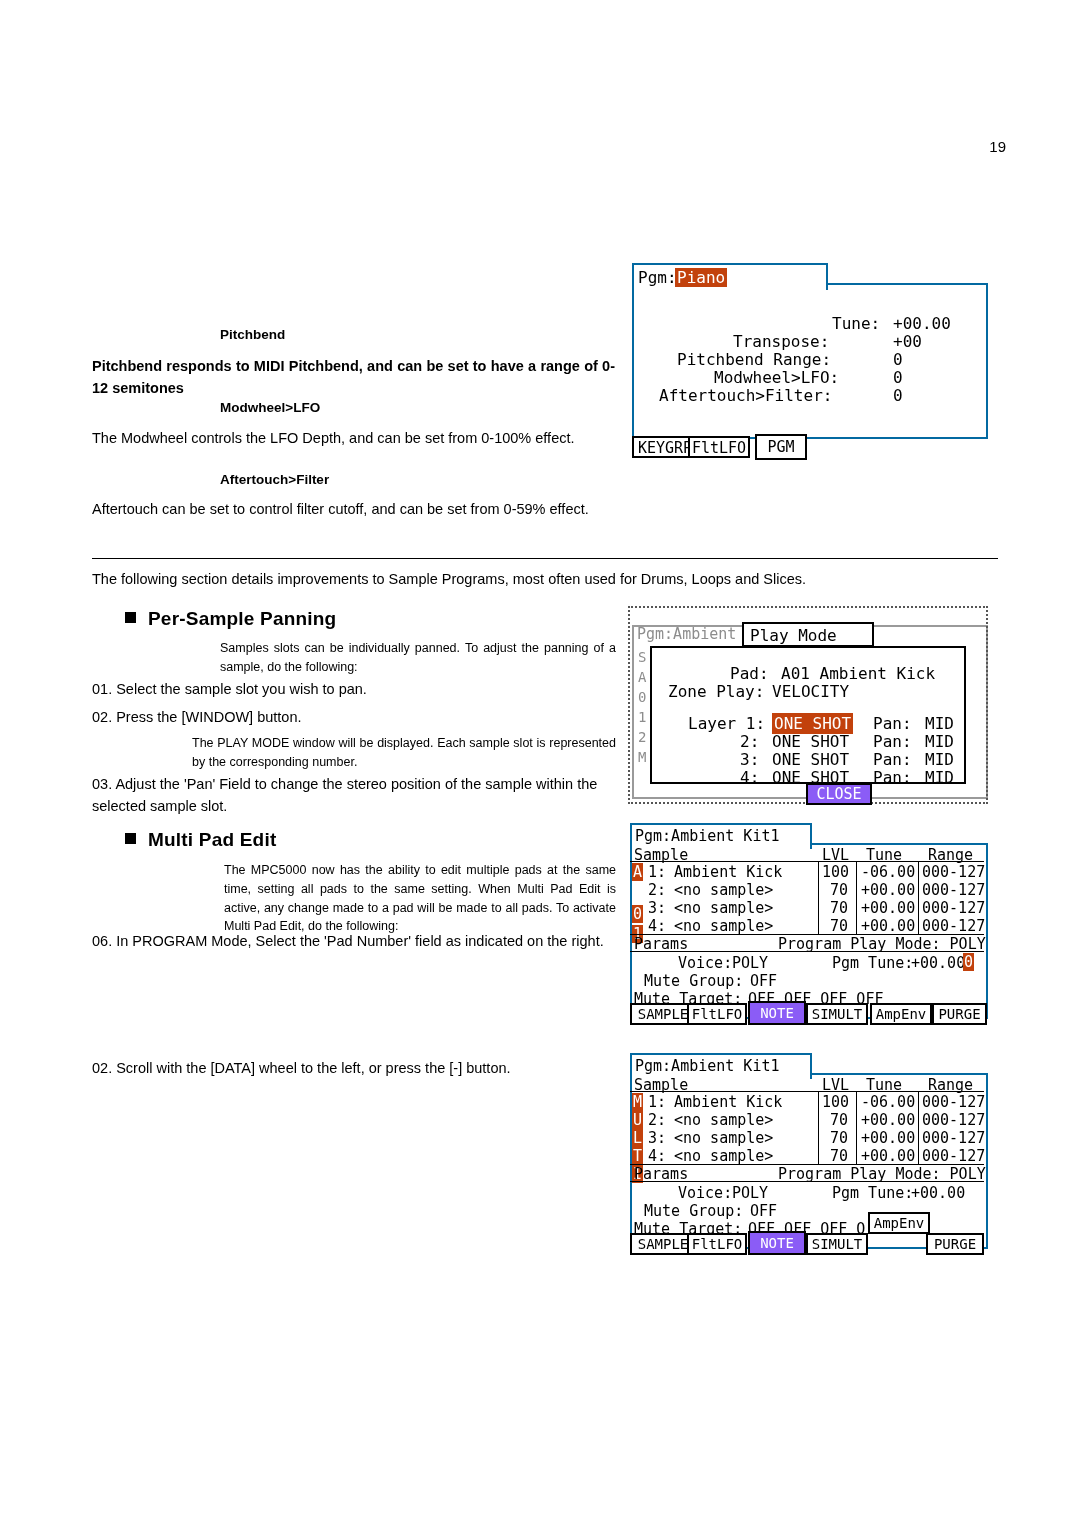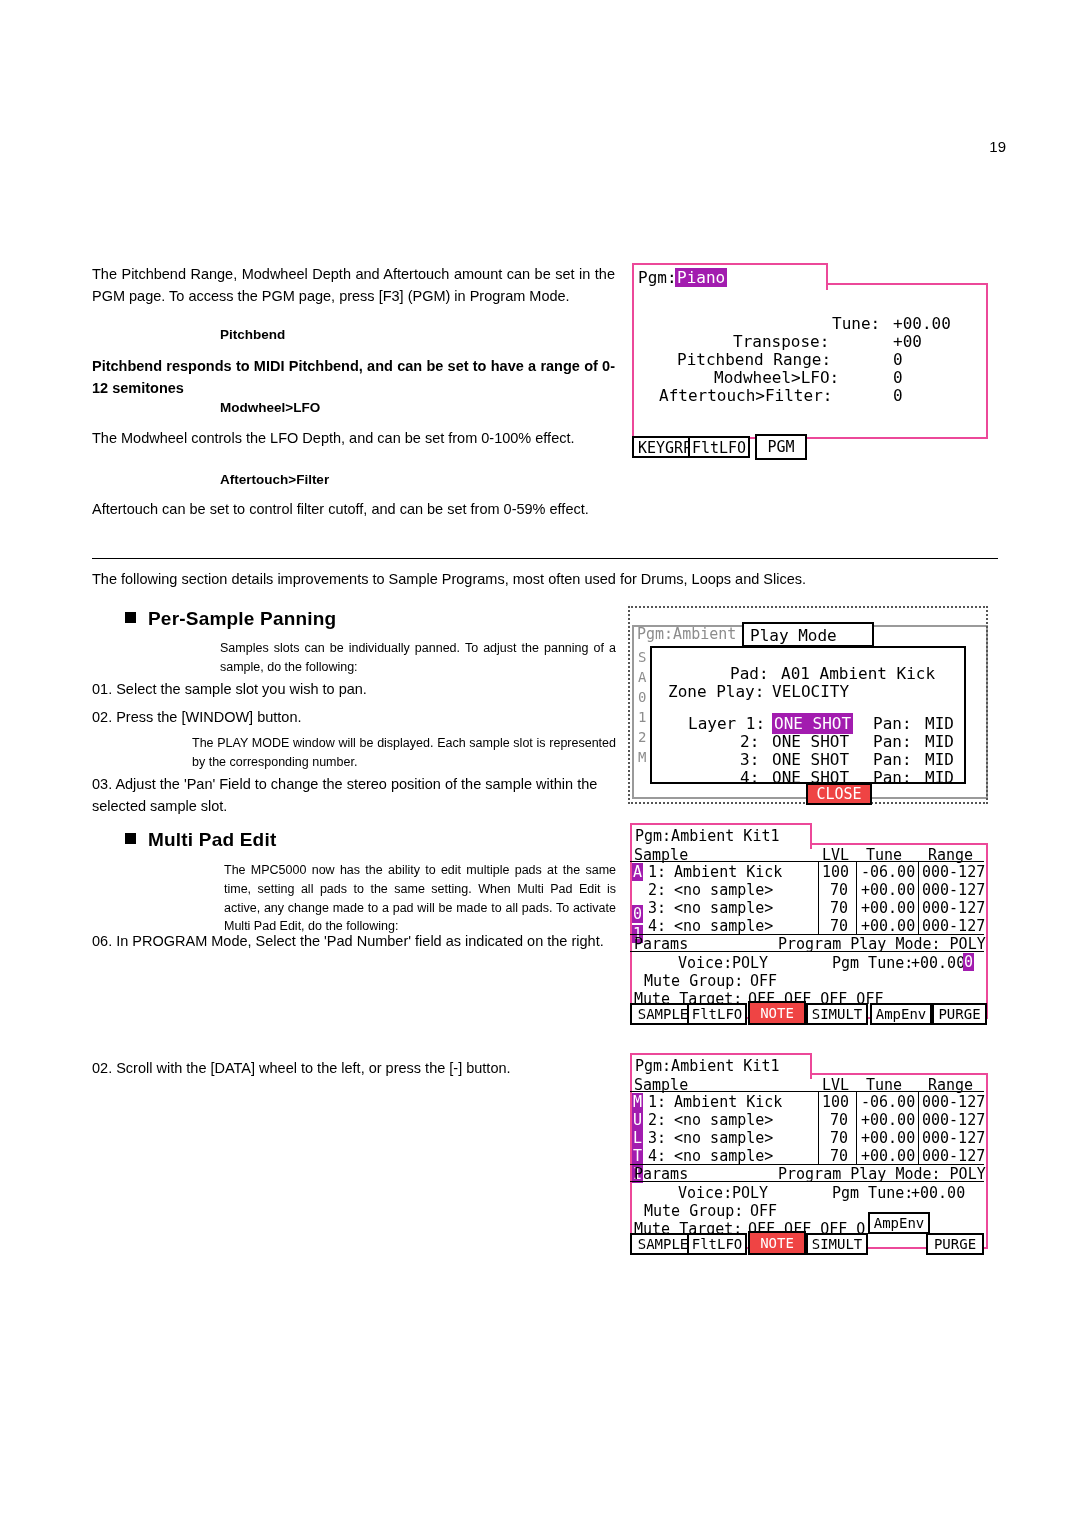--- a/index.html
+++ b/index.html
@@ -90,45 +90,45 @@
     left: 92px;
     width: 906px;
     height: 1px;
     background: #000;
   }
 
   
   .lcd {
     position: absolute;
     background: #fff;
-    border: 2px solid #ec4899;
+    border: 2px solid #0369a1;
     font-family: "DejaVu Sans Mono", monospace;
     color: #000;
     overflow: hidden;
   }
   .lcd-txt {
     position: absolute;
     white-space: pre;
     font-family: "DejaVu Sans Mono", monospace;
     letter-spacing: 0px;
   }
   .inv {
-    background: #a21caf;
+    background: #c2410c;
     color: #fff;
   }
   .btn-box {
     position: absolute;
     border: 2px solid #000;
     background: #fff;
     font-family: "DejaVu Sans Mono", monospace;
     text-align: center;
     box-sizing: border-box;
   }
   .btn-box.dark {
-    background: #ef4444;
+    background: #8b5cf6;
     color: #fff;
   }
   .dots {
     position: absolute;
     border: 2px dotted #555;
     box-sizing: border-box;
   }
   .lcd-inner {
     position: absolute;
     border: 2px solid #000;
@@ -150,21 +150,20 @@
   }
 </style>
 </head>
 <body>
 
 <div class="page">
 
   <div class="page-number">19</div>
 
 
-  <div class="para" style="left:92px; top:263px; width:523px;">The Pitchbend Range, Modwheel Depth and Aftertouch amount can be set in the PGM page.    To access the PGM page, press [F3] (PGM) in Program Mode.</div>
 
   <div class="sub-bold" style="left:220px; top:327px;">Pitchbend</div>
   <div class="para" style="left:92px; top:355px; width:523px;font-weight:bold;">Pitchbend responds to MIDI Pitchbend, and can be set to have a range of 0-12 semitones</div>
 
   <div class="sub-bold" style="left:220px; top:400px;">Modwheel&gt;LFO</div>
   <div class="para" style="left:92px; top:427px; width:523px;">The Modwheel controls the LFO Depth, and can be set from 0-100% effect.</div>
 
   <div class="sub-bold" style="left:220px; top:472px;">Aftertouch&gt;Filter</div>
   <div class="para nojust" style="left:92px; top:498px; width:600px;">Aftertouch can be set to control filter cutoff, and can be set from 0-59% effect.</div>
 

